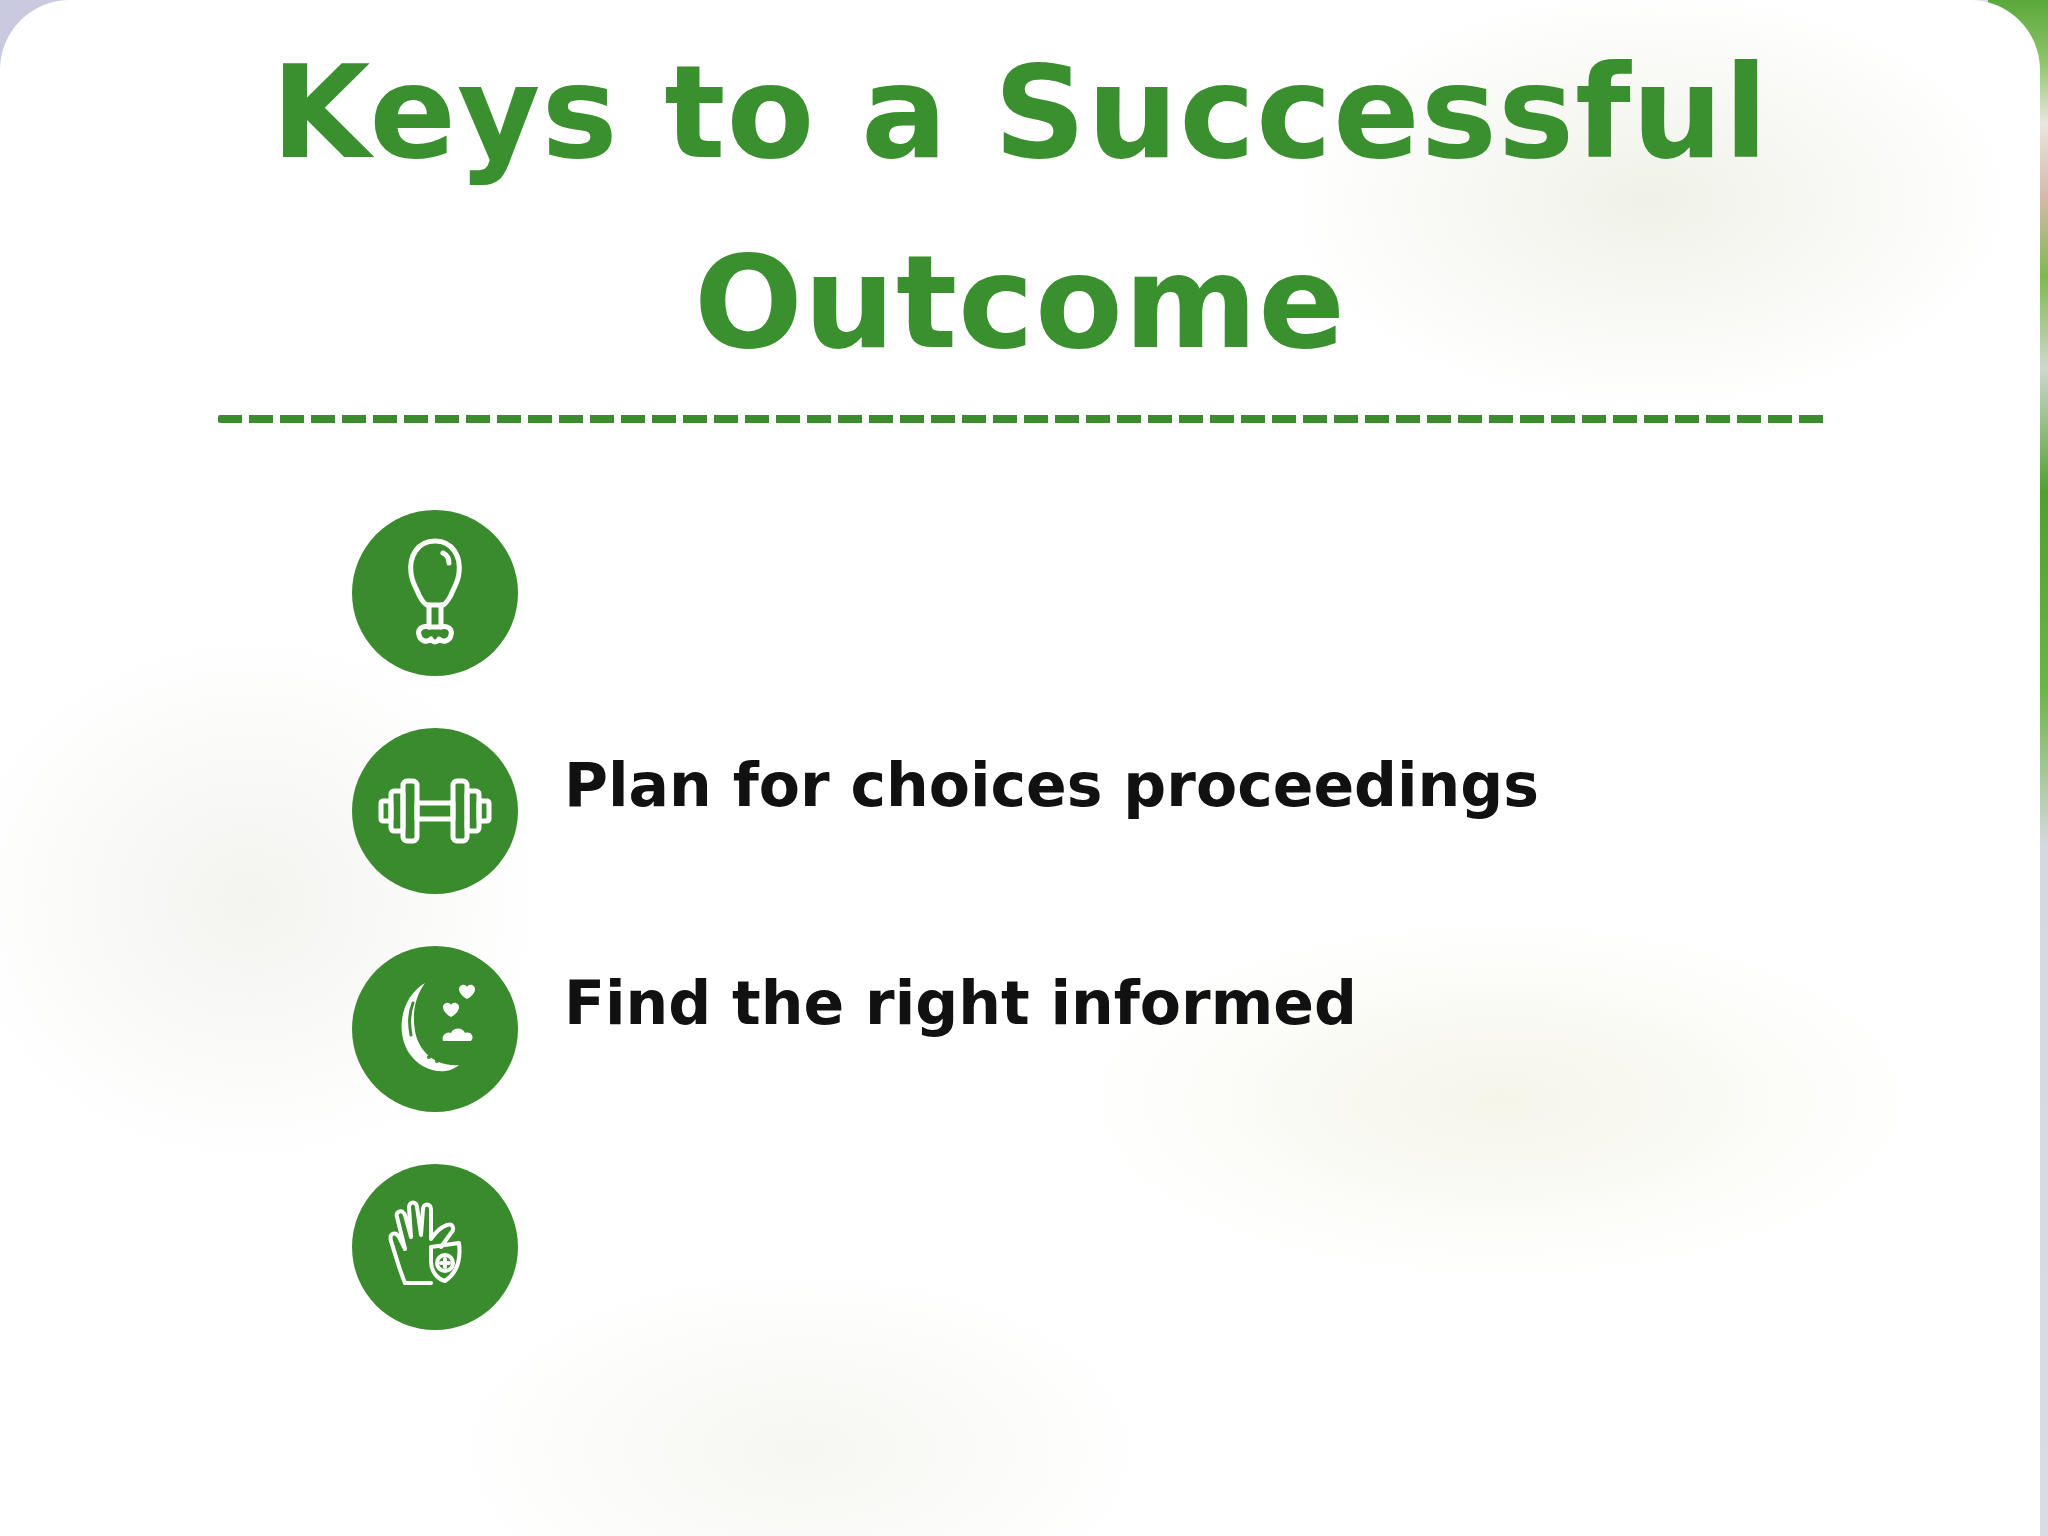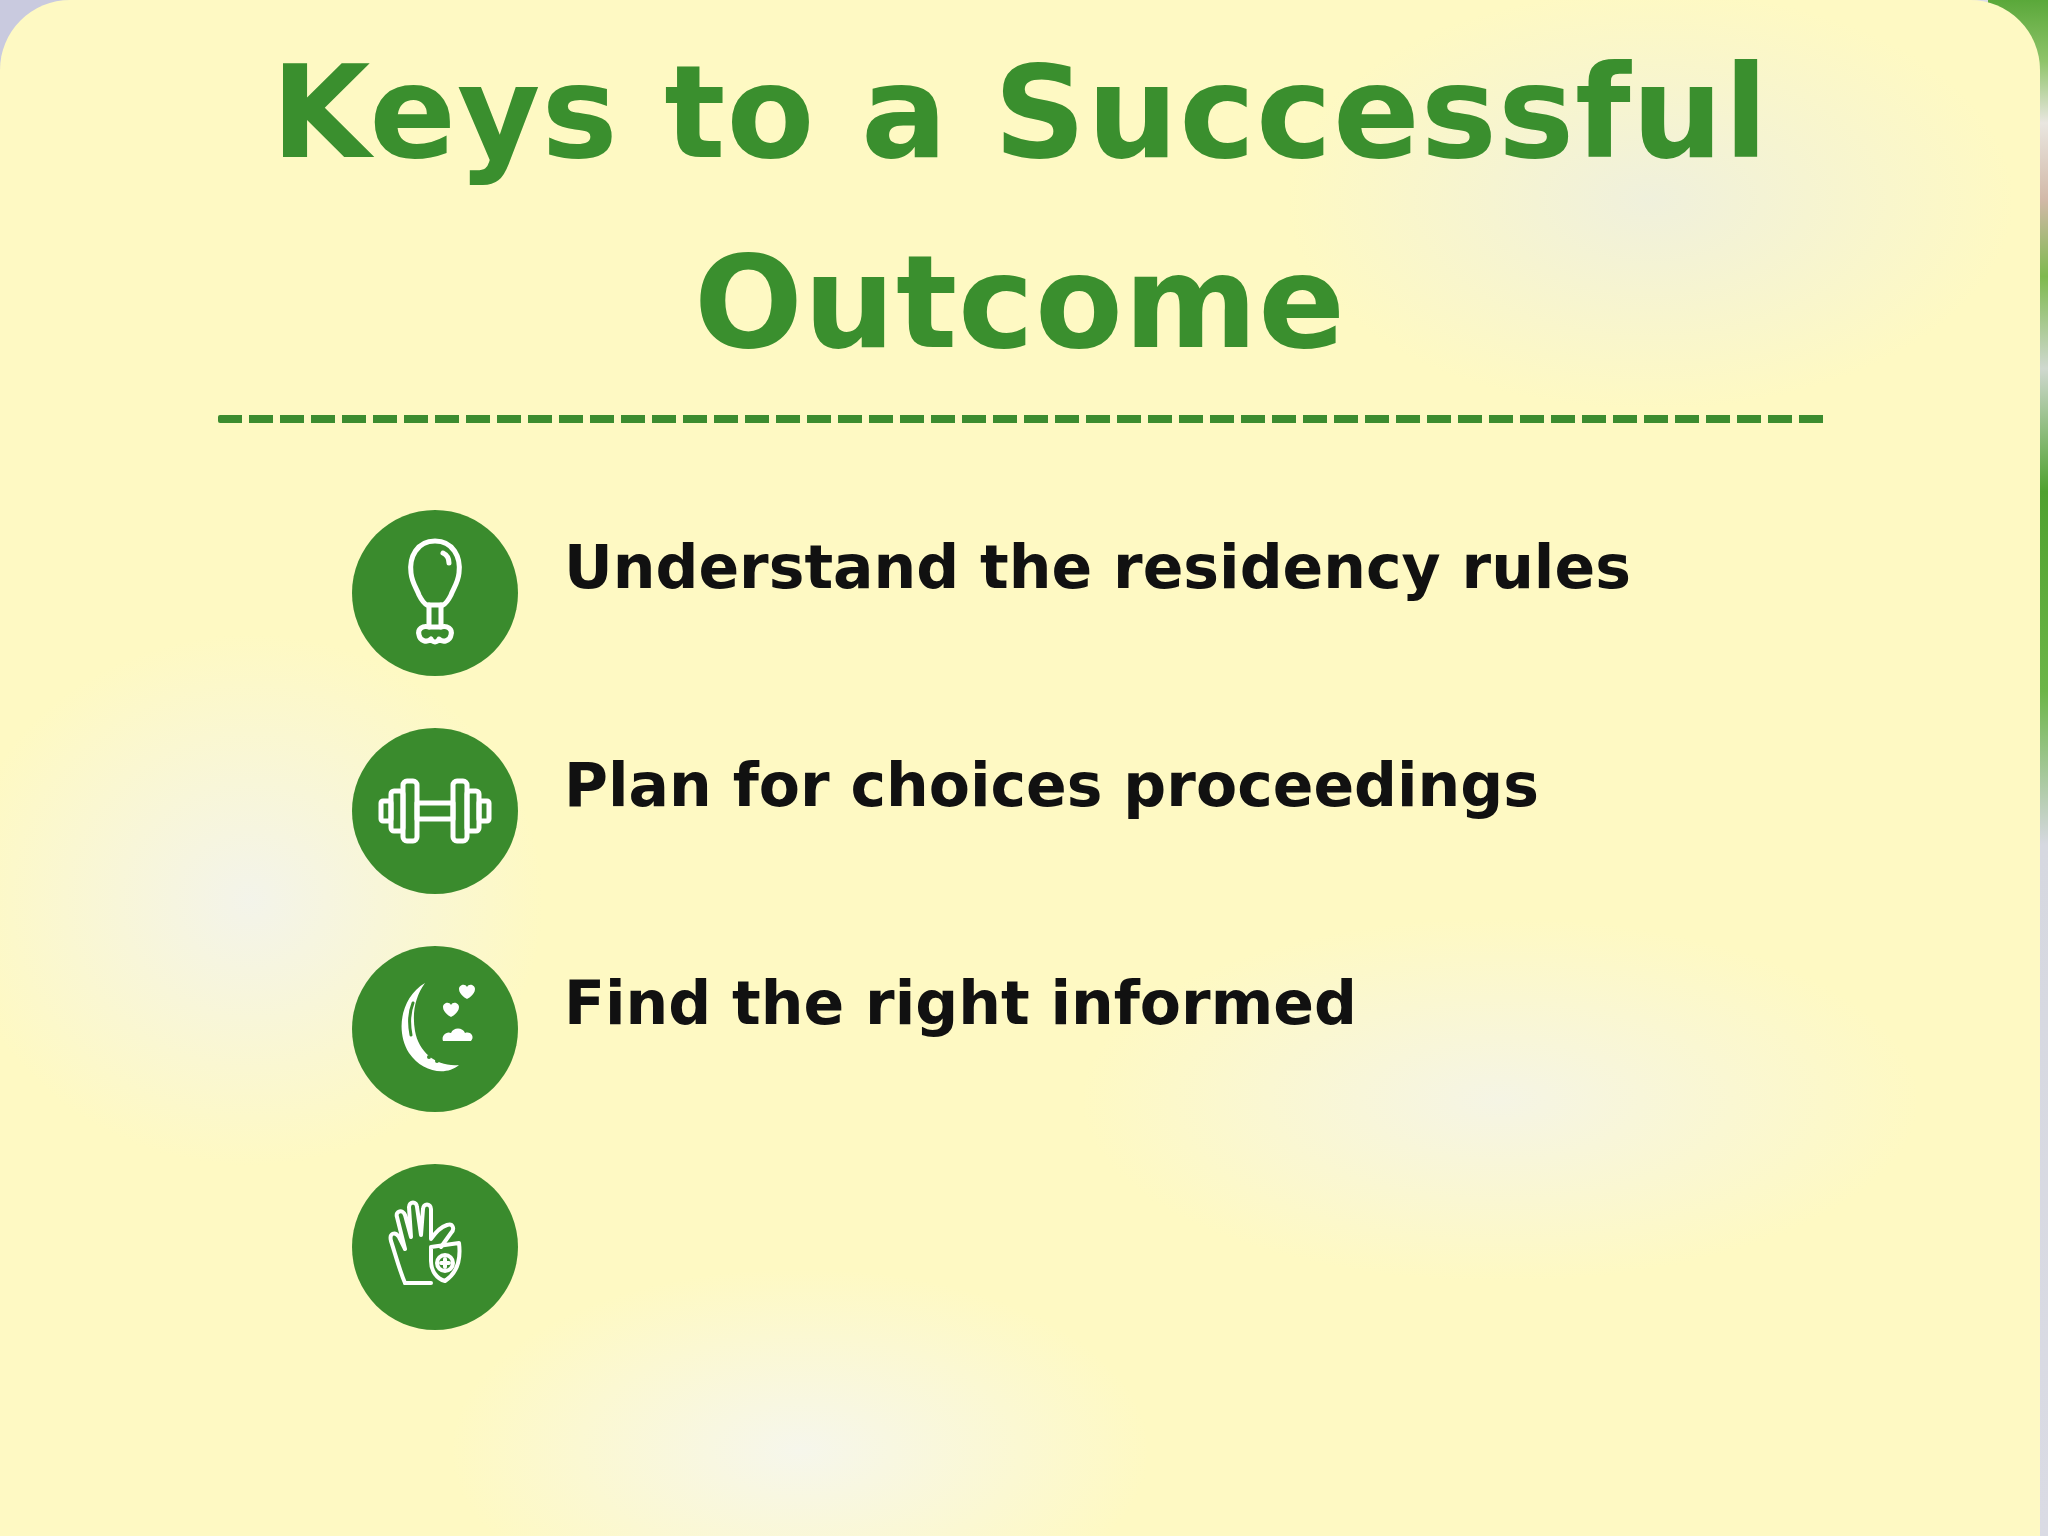--- a/index.html
+++ b/index.html
@@ -16,21 +16,21 @@
     .bg-corner-tl {
       position: absolute; left: 0; top: 0; width: 80px; height: 80px;
       background: #c9cadf;
     }
     .bg-corner-bl {
       position: absolute; left: 0; bottom: 0; width: 40px; height: 40px;
       background: #3f7f2a;
     }
     .card {
       position: absolute; left: 0; top: 0; width: 2040px; height: 1536px;
-      background: #fef9c3;
+      background: #ffffff;
       border-radius: 70px 70px 0 0;
       overflow: hidden;
     }
     .card-shade {
       position: absolute; inset: 0;
       background:
         radial-gradient(ellipse 520px 300px at 1650px 200px, rgba(236,238,226,0.8), rgba(255,255,255,0) 70%),
         radial-gradient(ellipse 600px 260px at 1500px 1100px, rgba(244,244,232,0.9), rgba(255,255,255,0) 70%),
         radial-gradient(ellipse 420px 380px at 250px 900px, rgba(242,243,238,0.9), rgba(255,255,255,0) 70%),
         radial-gradient(ellipse 500px 260px at 800px 1450px, rgba(245,246,240,0.9), rgba(255,255,255,0) 70%);
@@ -97,21 +97,20 @@
     <div class="item" style="top:0px;">
       <div class="icon-circle">
         <svg viewBox="0 0 120 120" fill="none" stroke="#ffffff" stroke-width="5" stroke-linecap="round" stroke-linejoin="round">
           <path d="M60 8 C42 8 34 24 36 40 C37 50 42 56 44 62 C46 66 48 70 52 72 L68 72 C72 70 74 66 76 62 C78 56 83 50 84 40 C86 24 78 8 60 8 Z"></path>
           <path d="M68 20 C72 22 74 26 74 30"></path>
           <line x1="54" y1="72" x2="54" y2="94"></line>
           <line x1="66" y1="72" x2="66" y2="94"></line>
           <path d="M54 94 C48 92 42 96 44 102 C45 108 52 110 56 106 C58 110 62 110 64 106 C68 110 75 108 76 102 C78 96 72 92 66 94 Z"></path>
         </svg>
       </div>
-      <div class="item-label">Understand the residency rules</div>
     </div>
 
     <div class="item" style="top:218px;">
       <div class="icon-circle">
         <svg viewBox="0 0 120 120" fill="none" stroke="#ffffff" stroke-width="5" stroke-linejoin="round">
           <rect x="6" y="50" width="10" height="20" rx="2"></rect>
           <rect x="16" y="40" width="12" height="40" rx="3"></rect>
           <rect x="28" y="30" width="14" height="60" rx="4"></rect>
           <rect x="42" y="52" width="36" height="16"></rect>
           <rect x="78" y="30" width="14" height="60" rx="4"></rect>

